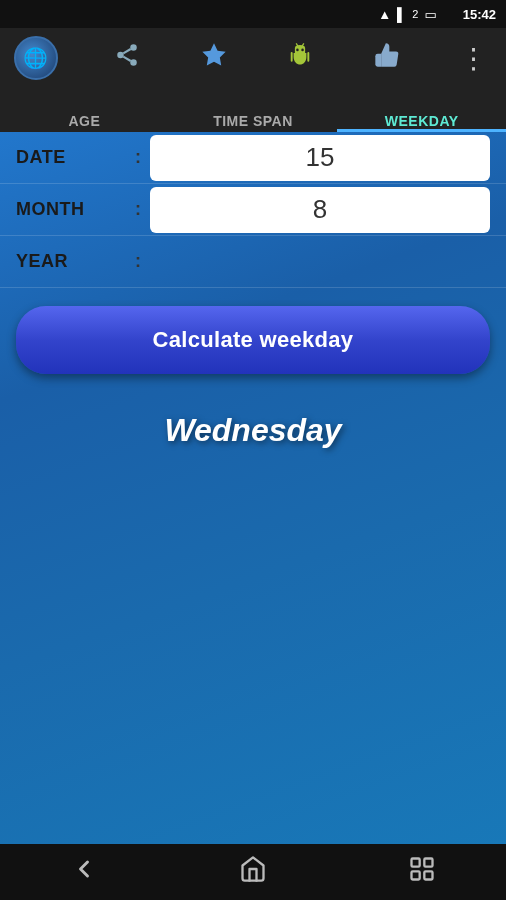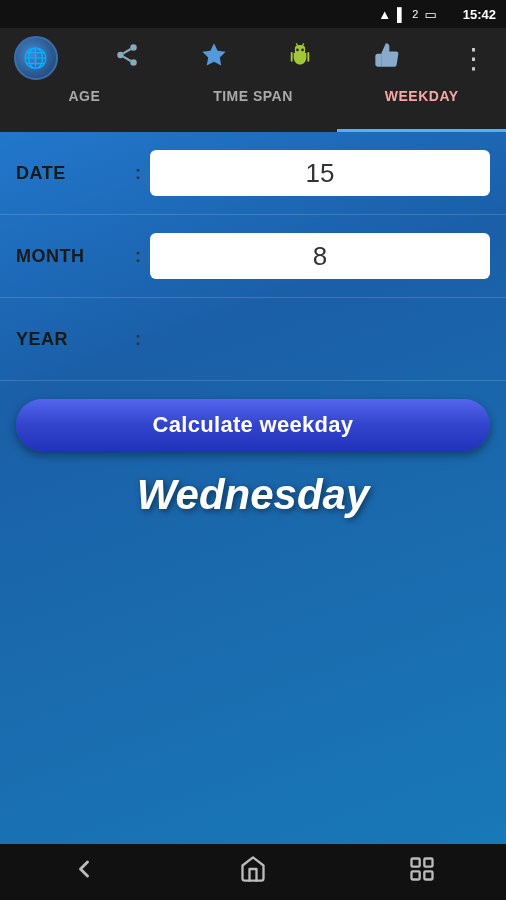--- a/index.html
+++ b/index.html
@@ -73,49 +73,49 @@
     #tab-bar {
       background: #222;
       height: 44px;
       display: flex;
       align-items: stretch;
       flex-shrink: 0;
     }
     .tab {
       flex: 1;
       display: flex;
-      align-items: flex-start;
+      align-items: flex-end;
       justify-content: center;
       color: #aaa;
       font-size: 14px;
       font-weight: bold;
       cursor: pointer;
       border-bottom: 3px solid transparent;
       letter-spacing: 0.5px;
     }
     .tab.active {
-      color: #fca5a5;
+      color: #5eead4;
       border-bottom: 3px solid #4db3ff;
     }
 
     
     #main-content {
       flex: 1;
       background: linear-gradient(160deg, #2277cc 0%, #1a5fa8 30%, #1a6aad 60%, #1878b8 100%);
       padding: 0;
       display: flex;
       flex-direction: column;
     }
 
     
     .form-row {
       display: flex;
       align-items: center;
       padding: 0 16px;
-      height: 83px;
+      height: 52px;
       border-bottom: 1px solid rgba(255,255,255,0.15);
     }
     .form-label {
       color: #1a1a1a;
       font-weight: bold;
       font-size: 18px;
       width: 110px;
       letter-spacing: 0.5px;
     }
     .form-colon {
@@ -136,43 +136,44 @@
       color: #333;
       outline: none;
     }
 
     
     #calc-btn-container {
       padding: 18px 16px 10px 16px;
     }
     #calc-button {
       width: 100%;
-      height: 52px;
+      height: 68px;
       background: linear-gradient(180deg, #5566ee 0%, #3344cc 50%, #2233bb 100%);
       border: none;
       border-radius: 30px;
       color: white;
       font-size: 22px;
       font-weight: bold;
       cursor: pointer;
       box-shadow: 0 4px 10px rgba(0,0,0,0.4);
       letter-spacing: 0.3px;
     }
 
     
     #result-container {
       padding: 10px 16px;
       text-align: center;
     }
     #result-text {
       color: white;
-      font-size: 42px;
+      font-size: 32px;
       font-weight: bold;
       text-shadow: 2px 2px 6px rgba(0,0,0,0.5);
       font-style: italic;
+      margin-top: 18px;
     }
 
     
     #nav-bar {
       background: #111;
       height: 56px;
       display: flex;
       align-items: center;
       justify-content: space-around;
       flex-shrink: 0;

